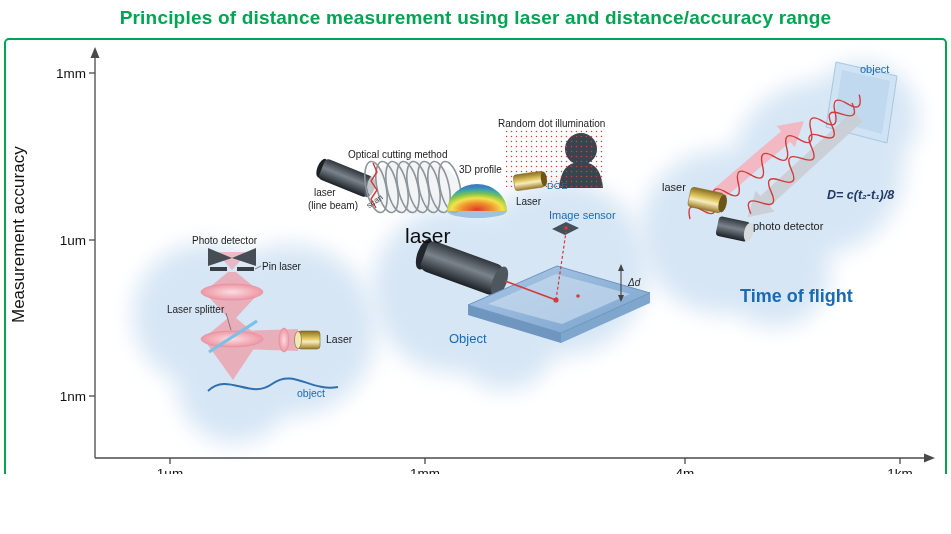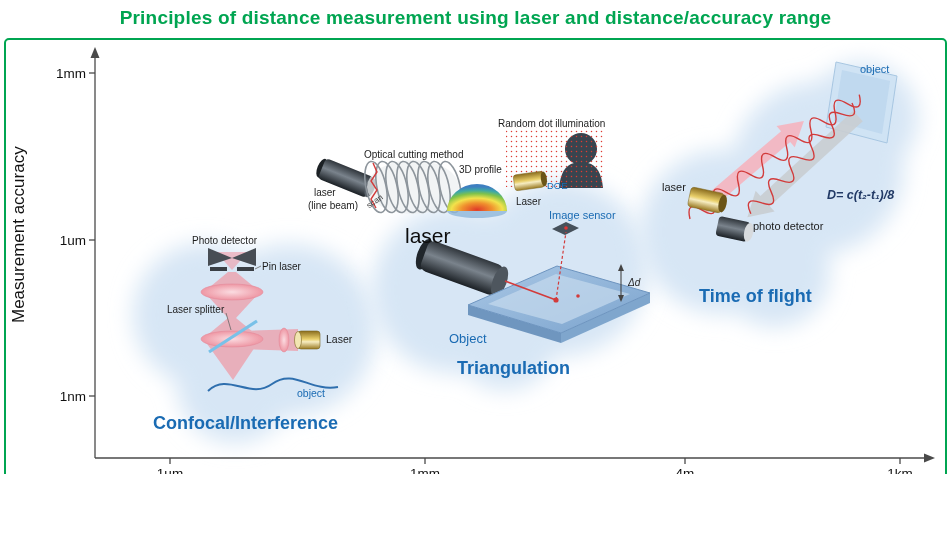--- a/index.html
+++ b/index.html
@@ -231,35 +231,33 @@
   <span class="xtick" style="left:140px">1um</span>
   <span class="xtick" style="left:395px">1mm</span>
   <span class="xtick" style="left:655px">4m</span>
   <span class="xtick" style="left:870px">1km</span>
 
   <span class="lbl" style="left:192px;top:235px">Photo detector</span>
   <span class="lbl" style="left:262px;top:261px">Pin laser</span>
   <span class="lbl" style="left:167px;top:304px">Laser splitter</span>
   <span class="lbl" style="left:326px;top:334px;font-size:10.5px">Laser</span>
   <span class="lbl blue" style="left:297px;top:388px;font-size:10.5px">object</span>
-  <span class="lbl region-title" style="left:153px;top:414px">Confocal/Interference</span>
-
-  <span class="lbl" style="left:364px;top:149px">Optical cutting method</span>
+
+  <span class="lbl" style="left:348px;top:149px">Optical cutting method</span>
   <span class="lbl" style="left:314px;top:187px">laser</span>
   <span class="lbl" style="left:308px;top:200px">(line beam)</span>
   <span class="lbl scan-lbl" style="left:366px;top:197px">scan</span>
   <span class="lbl" style="left:459px;top:164px">3D profile</span>
   <span class="lbl" style="left:498px;top:118px">Random dot illumination</span>
   <span class="lbl blue" style="left:547px;top:181px;font-size:9.5px">DOE</span>
   <span class="lbl" style="left:516px;top:196px">Laser</span>
   <span class="lbl blue" style="left:549px;top:209px;font-size:11px">Image sensor</span>
   <span class="lbl big-laser" style="left:405px;top:224px">laser</span>
   <span class="lbl blue" style="left:449px;top:332px;font-size:13px">Object</span>
   <span class="lbl italic" style="left:628px;top:277px;font-size:10px;color:#222">Δd</span>
-  <span class="lbl region-title" style="left:457px;top:359px">Triangulation</span>
 
   <span class="lbl blue" style="left:860px;top:63px;font-size:11px">object</span>
   <span class="lbl" style="left:662px;top:181px;font-size:11px">laser</span>
   <span class="lbl" style="left:753px;top:220px;font-size:11px">photo detector</span>
   <span class="lbl formula" style="left:827px;top:189px">D= c(t₂-t₁)/8</span>
-  <span class="lbl region-title" style="left:699px;top:287px">Time of flight</span>
+  <span class="lbl region-title" style="left:740px;top:287px">Time of flight</span>
 
 </div>
 
 </body></html>

